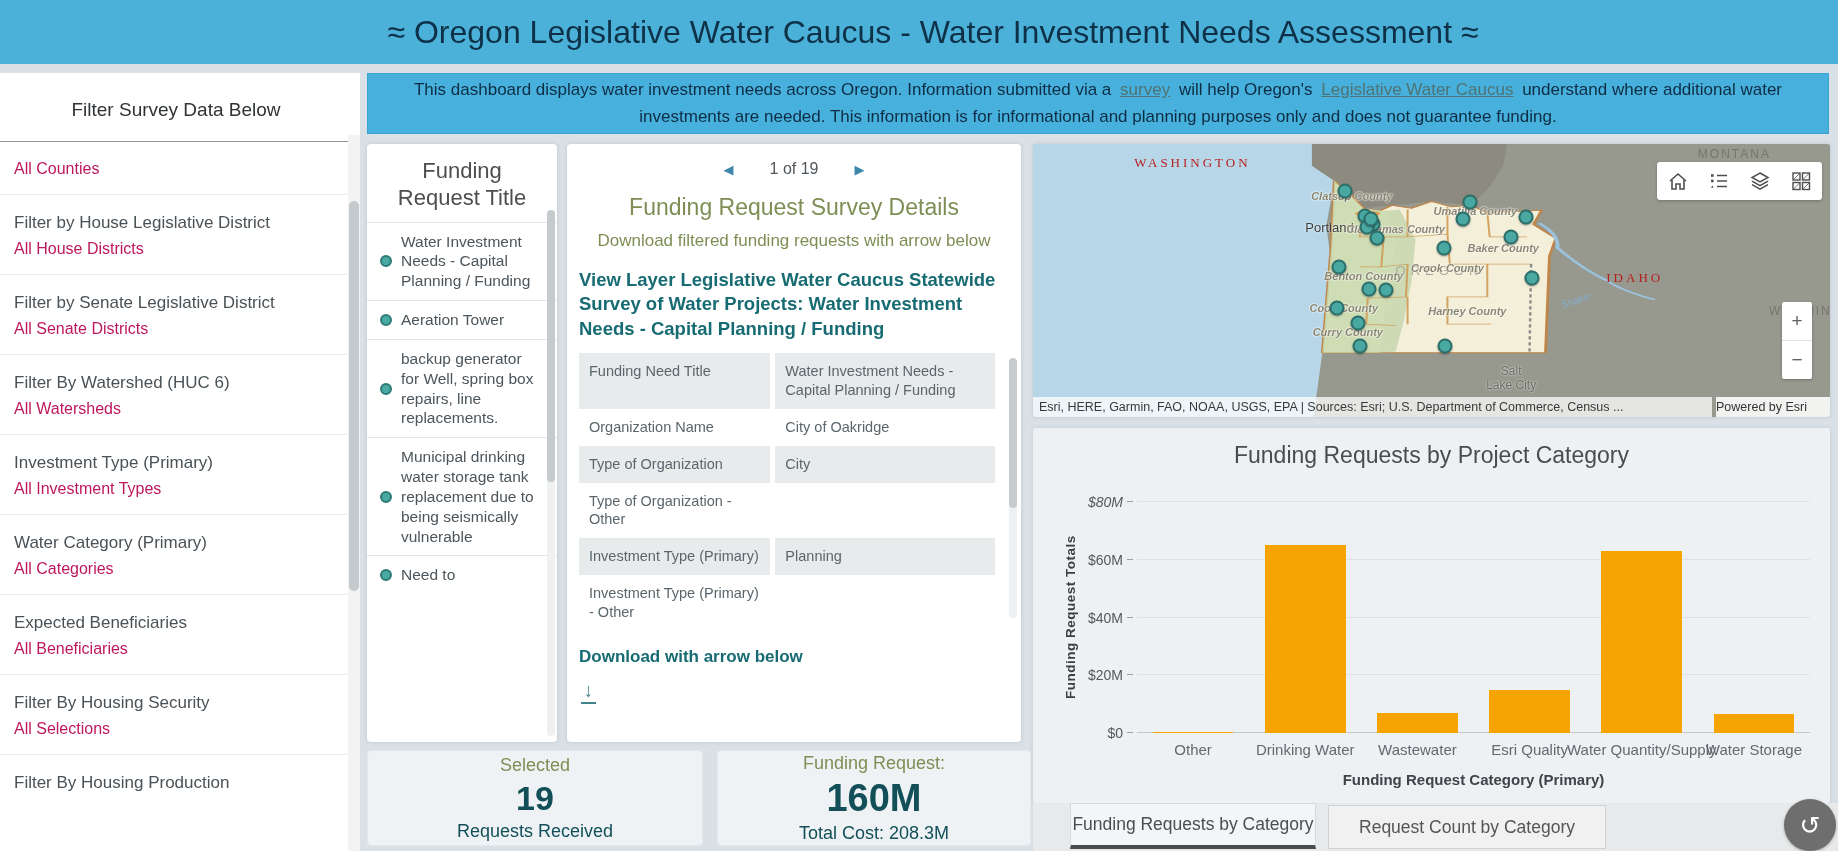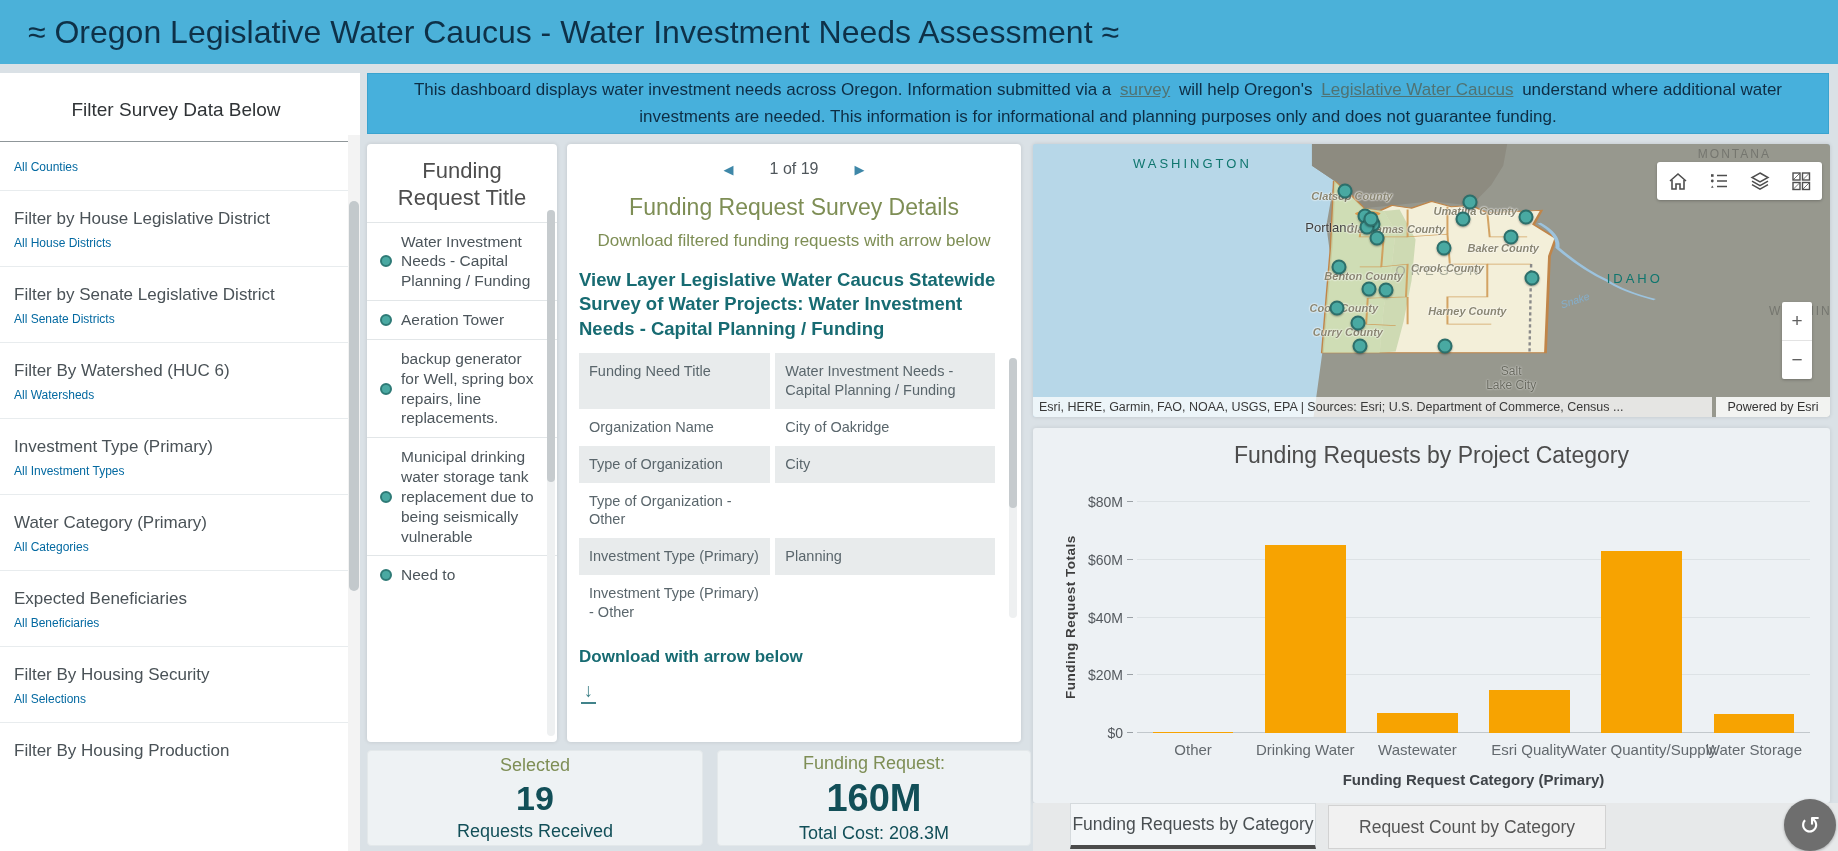--- a/index.html
+++ b/index.html
@@ -1,35 +1,35 @@
 <!DOCTYPE html>
 <html><head>
 <meta charset="utf-8">
 <style>
   html,body{margin:0;padding:0;background:#d8dfe5;font-family:"Liberation Sans",sans-serif;}
   .page{position:relative;width:1838px;height:851px;background:#dae1e6;overflow:hidden;}
 
   
   .hdr{position:absolute;left:0;top:0;width:100%;height:64px;background:#4bb1d9;color:#0e3148;
-       font-size:32px;line-height:64px;padding-left:28px;box-sizing:border-box;white-space:nowrap;}
+       font-size:32px;line-height:64px;padding-left:28px;box-sizing:border-box;white-space:nowrap;text-align:center;}
 
   
   .banner{position:absolute;left:367px;top:73px;width:1462px;height:61px;background:#47b0dc;
           border:1px solid #3aa3cf;box-sizing:border-box;color:#0e2d44;font-size:17px;line-height:1.55;
           text-align:center;display:flex;align-items:center;justify-content:center;padding:4px 26px;}
   .banner .lnk{color:#4f7374;text-decoration:underline;cursor:pointer;margin:0 4px;}
 
   
   .sidebar{position:absolute;left:0;top:73px;width:360px;height:778px;background:#ffffff;overflow:hidden;}
   .sb-title{margin-top:26px;text-align:center;font-size:19px;color:#2f3336;padding-bottom:20px;
             border-bottom:1px solid #8f9699;width:352px;}
   .filter-item{padding:18px 24px 16px 14px;border-top:1px solid #e8ecee;cursor:pointer;}
   .filter-item:first-child{border-top:none;}
   .f-label{font-size:17px;color:#4a5257;margin-bottom:7px;}
-  .f-value{font-size:12px;color:#0369a1;}
+  .f-value{font-size:16px;color:#be185d;}
   .sb-scroll{position:absolute;right:0;top:62px;bottom:0;width:12px;background:#f3f3f3;}
   .sb-thumb{position:absolute;right:1px;top:66px;width:10px;height:390px;background:#c3c9cc;border-radius:5px;}
 
   .panel{position:absolute;background:#ffffff;border-radius:4px;box-shadow:0 0 4px rgba(0,0,0,.12);}
 
   
   .list-panel{left:367px;top:144px;width:190px;height:598px;overflow:hidden;}
   .list-title{font-size:22px;color:#4e4e4e;text-align:center;padding:14px 26px 10px;line-height:1.22;}
   .fr-item{display:flex;align-items:center;gap:9px;padding:9px 16px 9px 13px;border-top:1px solid #e2e6e8;cursor:pointer;}
   .fr-dot{flex:0 0 12px;width:12px;height:12px;border-radius:50%;background:#4aa9a2;border:2px solid #2e7a76;box-sizing:border-box;}
@@ -52,39 +52,39 @@
   .d-note{font-size:17px;font-weight:bold;color:#176b72;margin:16px 12px 0;}
   .d-dl{margin:14px 0 0 14px;font-size:19px;color:#41838a;width:15px;text-align:center;
         border-bottom:2px solid #41838a;line-height:1.05;padding-bottom:1px;cursor:pointer;}
   .d-scroll{position:absolute;right:4px;top:214px;height:260px;width:8px;background:#eef0f1;border-radius:4px;}
   .d-thumb{position:absolute;right:4px;top:214px;width:8px;height:150px;background:#c6cbce;border-radius:4px;}
 
   
   .map{position:absolute;left:1033px;top:144px;width:797px;height:273px;border-radius:3px;overflow:hidden;background:#b7d7e8;box-shadow:0 0 4px rgba(0,0,0,.12);}
   .map svg.base{position:absolute;left:0;top:0;width:100%;height:100%;}
   .map-label{position:absolute;transform:translate(-50%,-50%);white-space:pre-line;text-align:center;pointer-events:none;}
-  .lbl-state{color:#0f766e;font-size:13px;letter-spacing:3px;}
+  .lbl-state{color:#b91c1c;font-size:13px;letter-spacing:3px;font-family:Liberation Serif, serif;}
   .lbl-state-sm{color:#75766f;font-size:12px;letter-spacing:2px;}
   .lbl-oregon{color:#a6a997;font-size:13px;letter-spacing:5px;}
   .lbl-county{color:#8a8672;font-size:11px;font-weight:bold;font-style:italic;text-shadow:0 0 2px #fff,0 0 2px #fff;}
   .lbl-city{color:#3d3d3d;font-size:13px;text-shadow:0 0 2px #fff;}
   .lbl-city2{color:#68695f;font-size:12px;line-height:1.15;text-shadow:0 0 2px #fff;}
   .lbl-river{color:#85aeca;font-size:10.5px;font-style:italic;}
   .marker{position:absolute;width:15px;height:15px;border-radius:50%;background:#49a9a2;border:2px solid #2c6f6b;
           box-sizing:border-box;transform:translate(-50%,-50%);box-shadow:0 1px 2px rgba(0,0,0,.35);cursor:pointer;}
   .map-toolbar{position:absolute;top:18px;right:8px;height:38px;background:#fff;border-radius:3px;
                box-shadow:0 1px 3px rgba(0,0,0,.25);display:flex;align-items:center;padding:0 7px;gap:13px;}
   .tool-btn{width:28px;height:28px;display:flex;align-items:center;justify-content:center;cursor:pointer;}
   .zoomctl{position:absolute;right:18px;top:158px;width:30px;background:#fff;border-radius:2px;box-shadow:0 1px 3px rgba(0,0,0,.25);}
   .zoom-btn{height:38px;display:flex;align-items:center;justify-content:center;font-size:19px;color:#606060;cursor:pointer;}
   .zoom-btn + .zoom-btn{border-top:1px solid #e3e3e3;}
   .attr{position:absolute;left:0;bottom:0;right:118px;height:20px;background:rgba(255,255,255,.75);
         font-size:12.5px;color:#393939;line-height:20px;padding-left:6px;white-space:nowrap;overflow:hidden;}
   .powered{position:absolute;right:0;bottom:0;width:114px;height:20px;background:rgba(255,255,255,.88);
-           font-size:12.5px;color:#333;line-height:20px;text-align:center;}
+           font-size:12.5px;color:#333;line-height:20px;text-align:left;}
 
   
   .chart{position:absolute;left:1033px;top:428px;width:797px;height:375px;background:#edf1f4;border-radius:3px;box-shadow:0 0 4px rgba(0,0,0,.1);}
   .c-title{text-align:center;font-size:23px;color:#4c4c4c;margin-top:14px;}
   .c-ytitle{position:absolute;left:30px;top:74px;height:231px;writing-mode:vertical-rl;transform:rotate(180deg);
             display:flex;align-items:center;justify-content:center;font-size:13.5px;font-weight:bold;color:#3e3e3e;letter-spacing:.5px;}
   .plot{position:absolute;left:104px;top:74px;width:673px;height:231px;}
   .gline{position:absolute;left:0;right:0;height:1px;background:#dde2e5;}
   .gline.base{background:#c2c8cc;}
   .ytick{position:absolute;left:-70px;width:56px;text-align:right;font-size:14px;color:#54595e;transform:translateY(50%);}
@@ -351,21 +351,21 @@
         <div class="gline" style="bottom: 25%;"></div>
         <div class="ytick" style="bottom: 25%;">$20M</div>
         <div class="ydash" style="bottom: 25%;"></div>
         <div class="gline" style="bottom: 50%;"></div>
         <div class="ytick" style="bottom: 50%;">$40M</div>
         <div class="ydash" style="bottom: 50%;"></div>
         <div class="gline" style="bottom: 75%;"></div>
         <div class="ytick" style="bottom: 75%;">$60M</div>
         <div class="ydash" style="bottom: 75%;"></div>
         <div class="gline" style="bottom: 100%;"></div>
-        <div class="ytick" style="bottom: 100%;">$80M</div>
+        <div class="ytick" style="bottom: 100%; font-style: italic;">$80M</div>
         <div class="ydash" style="bottom: 100%;"></div>
         <div class="bar" style="left: 2.33333%; width: 12%; height: 0.4%; background: rgb(247, 163, 1);"></div>
         <div class="bar" style="left: 19%; width: 12%; height: 81.25%; background: rgb(247, 163, 1);"></div>
         <div class="bar" style="left: 35.6667%; width: 12%; height: 8.75%; background: rgb(247, 163, 1);"></div>
         <div class="bar" style="left: 52.3333%; width: 12%; height: 18.75%; background: rgb(247, 163, 1);"></div>
         <div class="bar" style="left: 69%; width: 12%; height: 78.75%; background: rgb(247, 163, 1);"></div>
         <div class="bar" style="left: 85.6667%; width: 12%; height: 8.125%; background: rgb(247, 163, 1);"></div>
         <div class="cat" style="left: 8.33333%; text-align: right;">Other</div>
         <div class="cat" style="left: 25%;">Drinking Water</div>
         <div class="cat" style="left: 41.6667%;">Wastewater</div>

